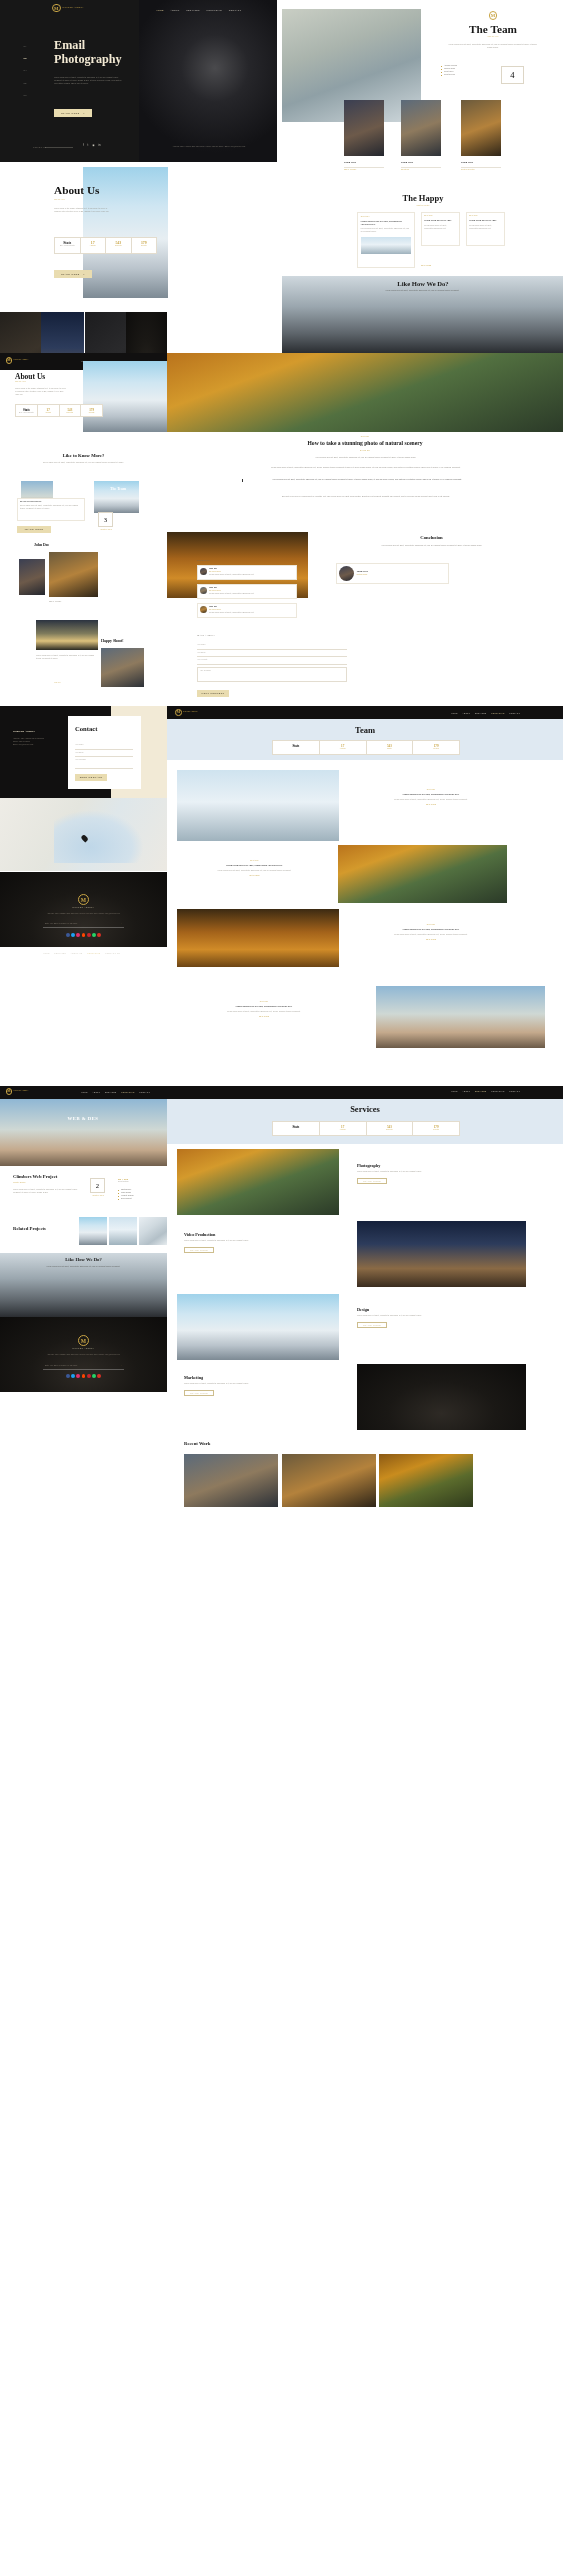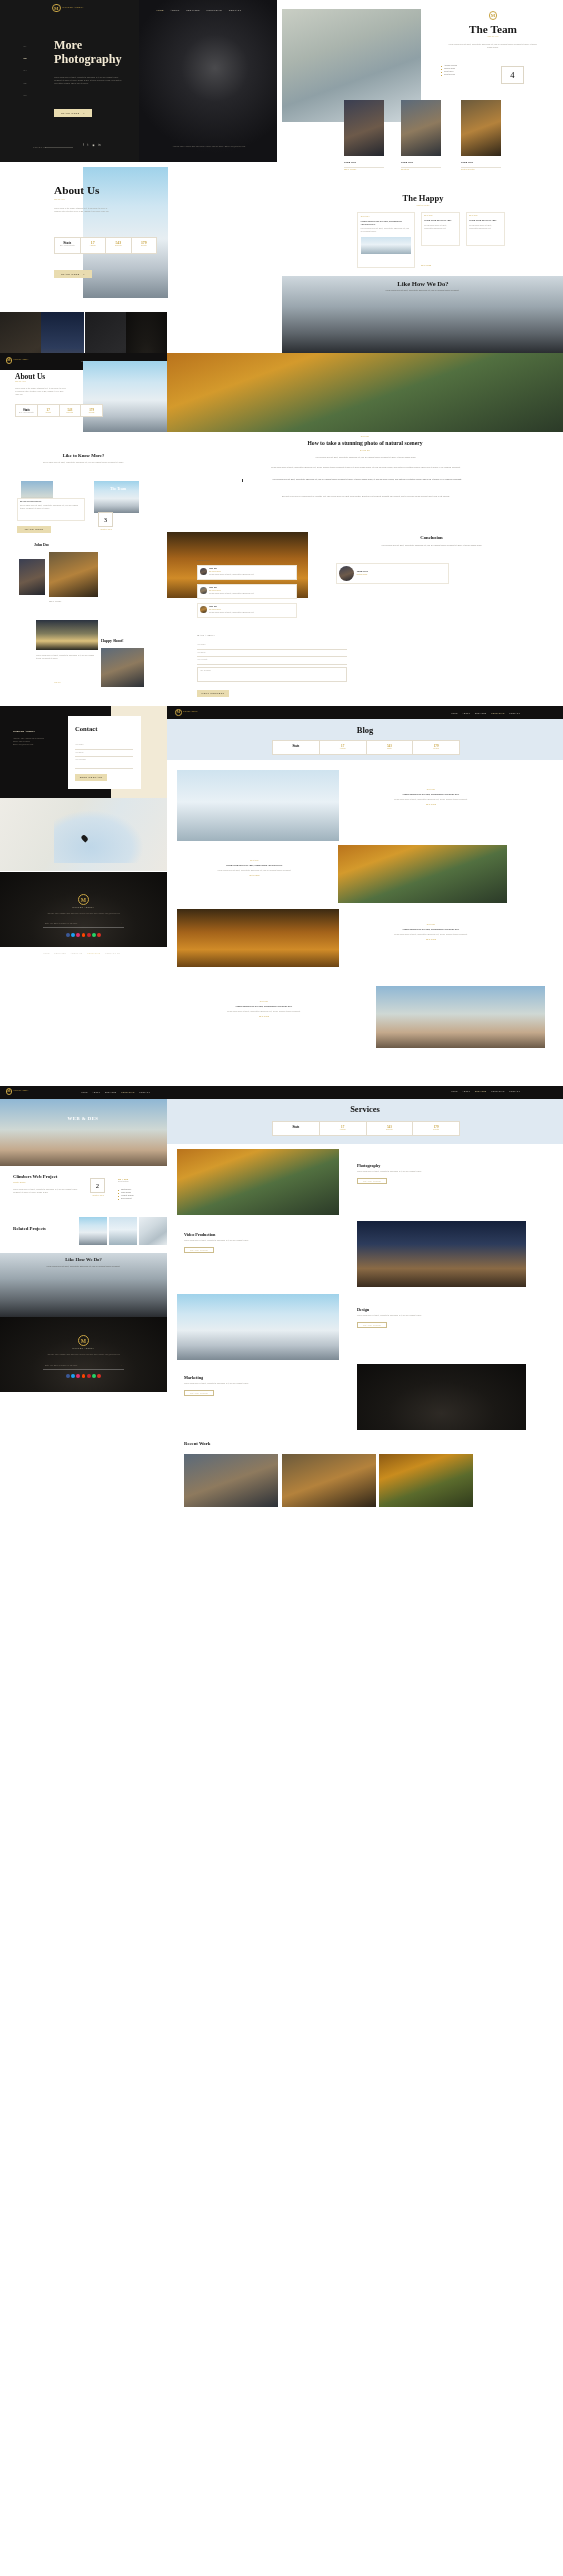--- a/index.html
+++ b/index.html
@@ -114,21 +114,21 @@
 
   <div class="abs" style="left:23.5px;top:41px;color:#6a6a66;font-family:'Liberation Serif',serif;font-size:2.8px;line-height:12.2px;">
     <div>01.</div>
     <div style="color:#efe4c2;font-weight:bold;">02.</div>
     <div>03.</div>
     <div>04.</div>
     <div>05.</div>
   </div>
 
   <div class="abs serif" style="left:54px;top:38px;color:#f3ead4;font-size:12.2px;line-height:14px;font-weight:bold;">
-    <div>More</div>
+    <div>Email</div>
     <div>Photography</div>
   </div>
   <div class="abs nano" style="left:54px;top:77px;width:68px;color:#9b968c;">Lorem ipsum dolor sit amet, consectetur adipiscing elit, sed do eiusmod tempor incididunt ut labore et dolore magna aliqua. Ut enim ad minim veniam, quis nostrud exercitation ullamco laboris nisi ut aliquip.</div>
   <div class="abs btn-gold" style="left:54px;top:109px;width:38px;height:7.5px;">
     <span>LEARN MORE</span>
     <span>→</span>
   </div>
 
   <div class="abs micro" style="left:33px;top:146px;color:#7d786e;">FOLLOW US</div>
   <div class="abs rule" style="left:45px;top:147px;width:28px;opacity:.25;"></div>
@@ -514,21 +514,21 @@
   </div>
   <div class="abs nav" style="left:451px;top:712px;font-size:1.7px;gap:4.7px;">
     <span>HOME</span>
     <span>ABOUT</span>
     <span>SERVICES</span>
     <span class="active">PORTFOLIO</span>
     <span>CONTACT</span>
   </div>
 
   <div class="abs" style="left:167px;top:719px;width:396px;height:41px;background:#dfe9f2;"></div>
-  <div class="abs serif" style="left:167px;top:725px;width:396px;text-align:center;font-size:8.5px;font-weight:bold;color:#141414;">Blog</div>
+  <div class="abs serif" style="left:167px;top:725px;width:396px;text-align:center;font-size:8.5px;font-weight:bold;color:#141414;">Team</div>
   <div class="abs statbox" style="left:272px;top:740px;width:188px;height:15px;">
     <div class="statcell">
       <div class="serif" style="font-size:3.2px;font-weight:bold;">Stats</div>
     </div>
     <div class="statcell">
       <div class="serif gold" style="font-size:3.2px;font-weight:bold;">17</div>
       <div class="nano gold">Awards</div>
     </div>
     <div class="statcell">
       <div class="serif gold" style="font-size:3.2px;font-weight:bold;">543</div>

